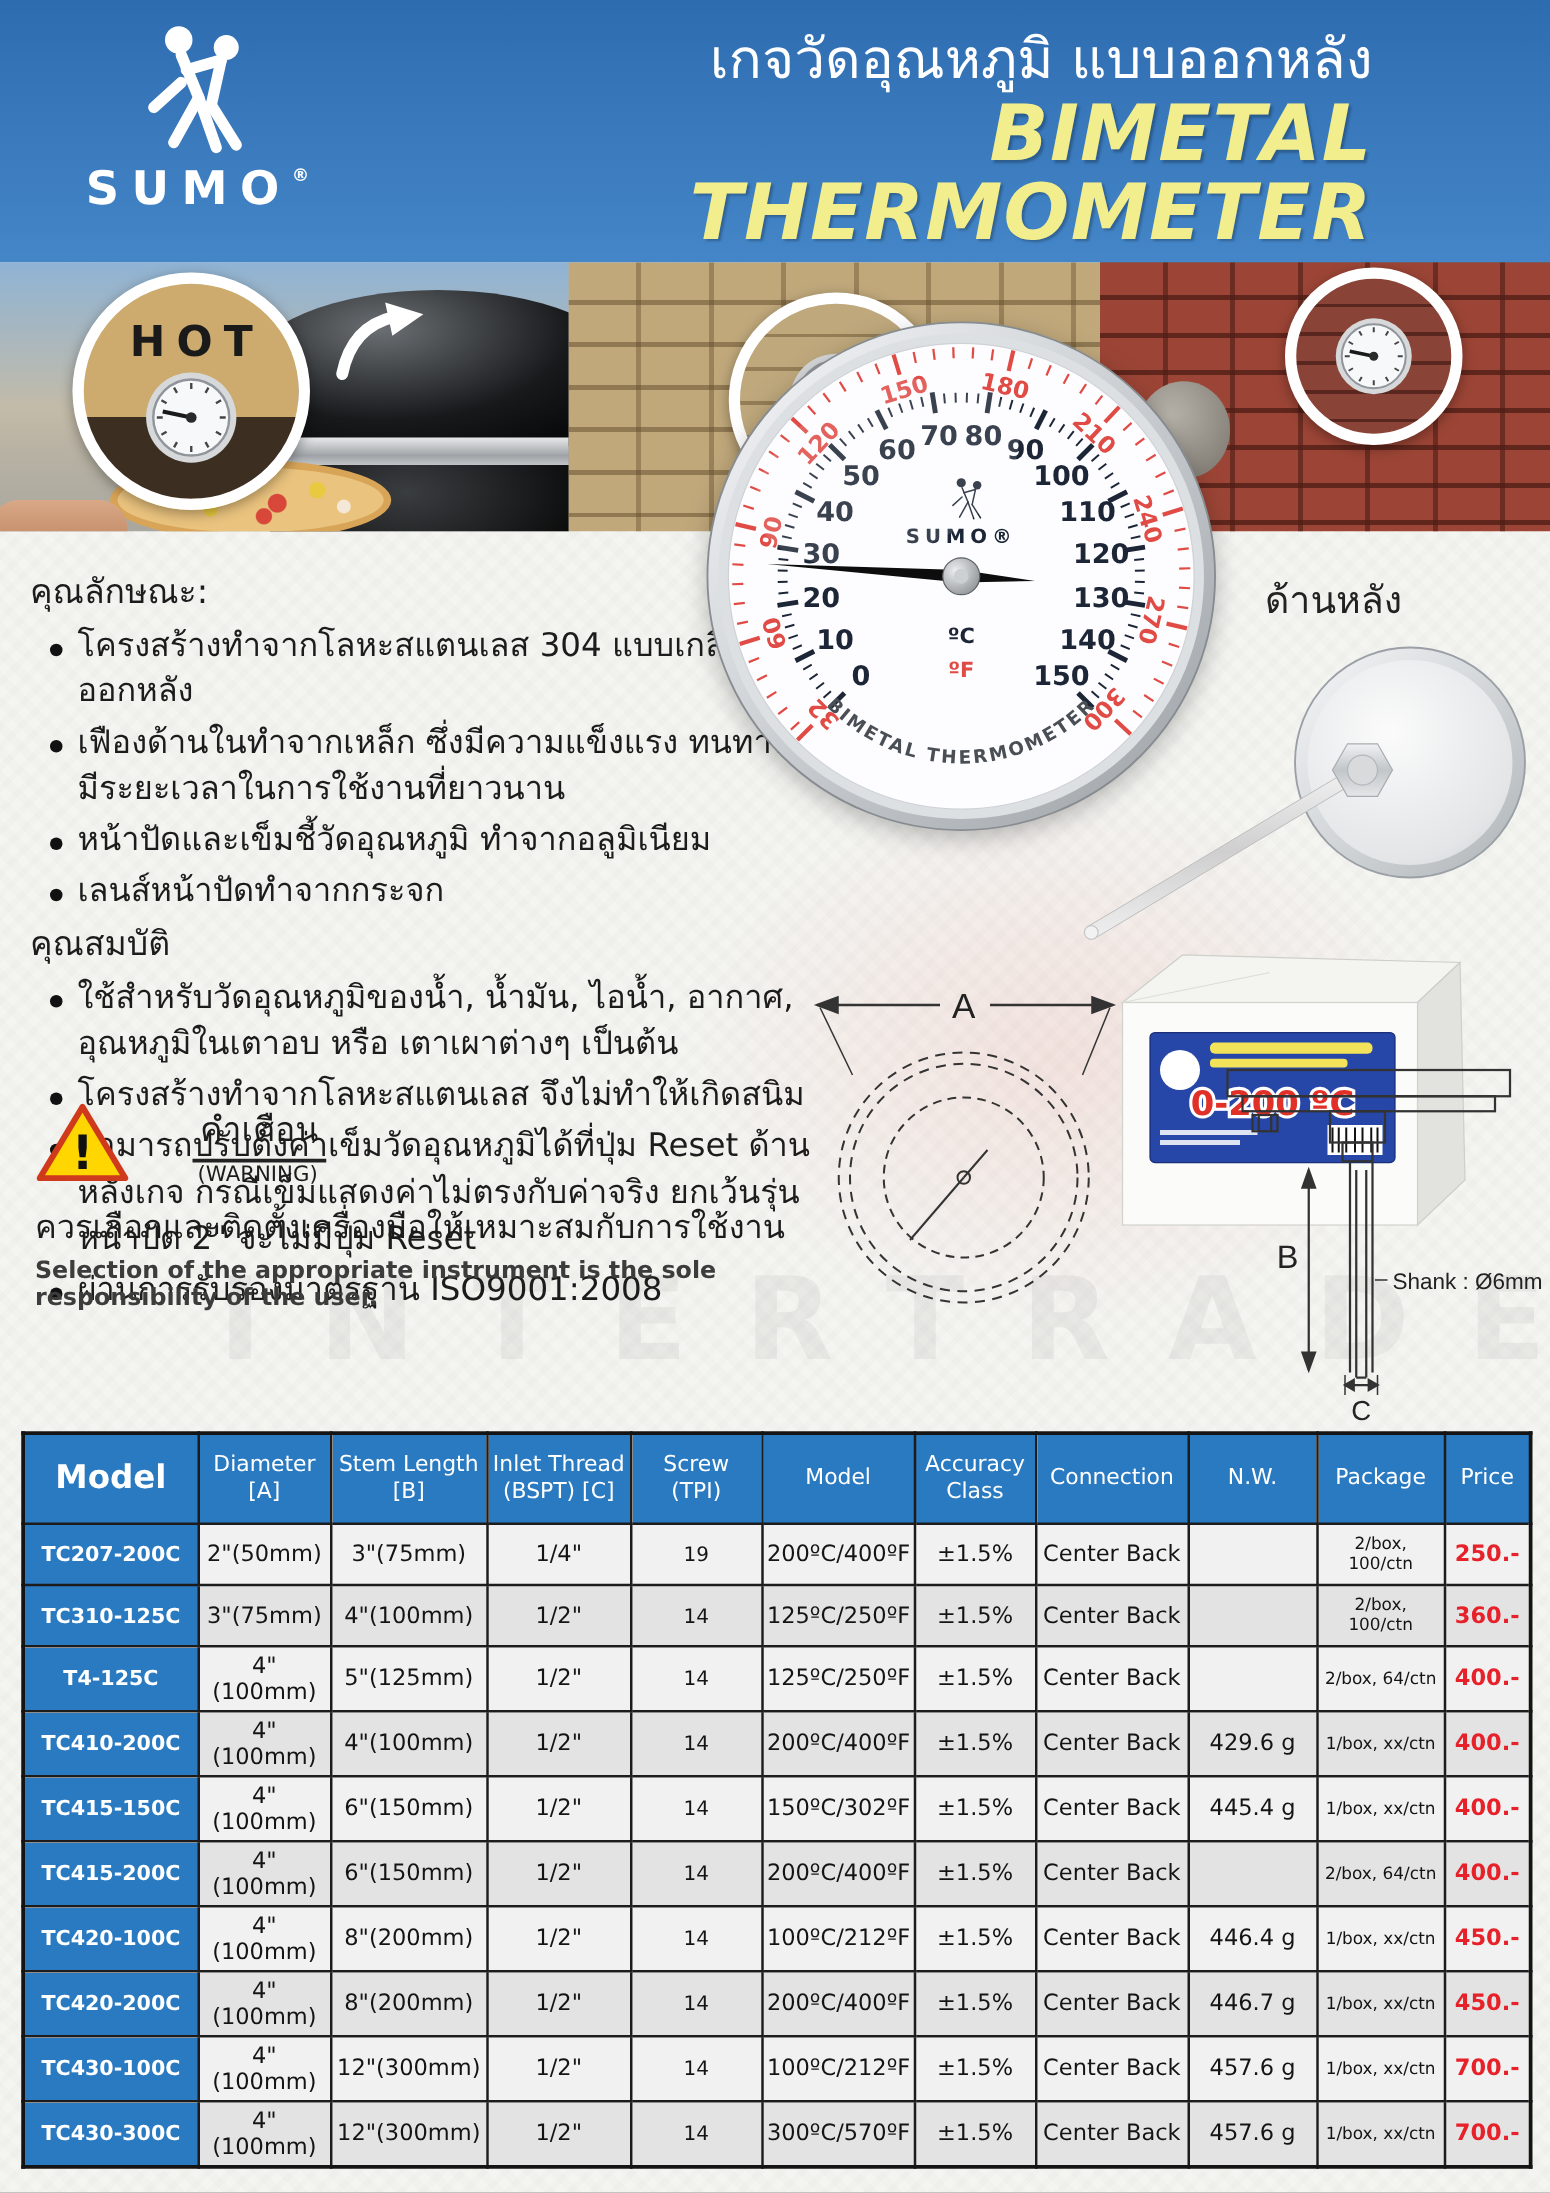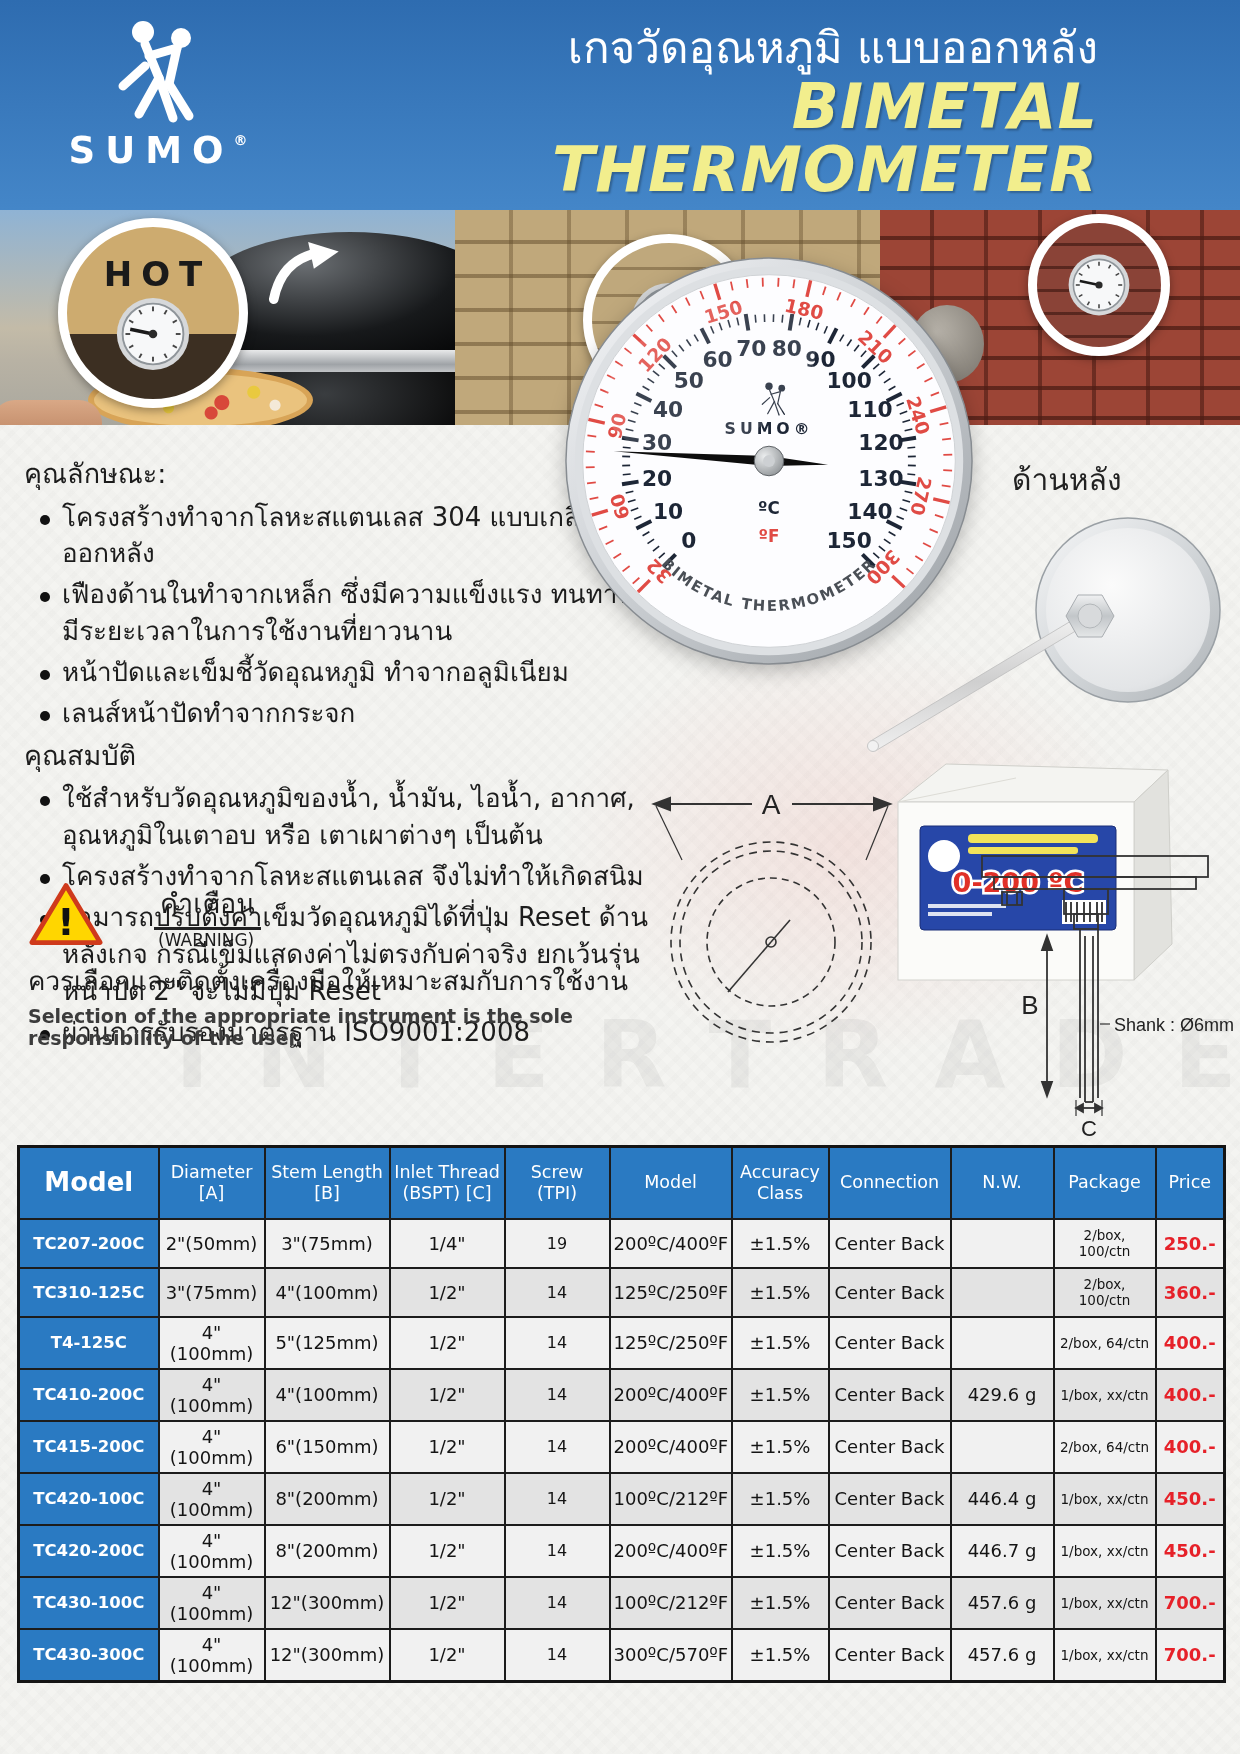--- a/index.html
+++ b/index.html
@@ -652,20 +652,33 @@
             <td>1/2"</td>
             <td class="screw-cell">14</td>
             <td>200ºC/400ºF</td>
             <td>±1.5%</td>
             <td>Center Back</td>
             <td>429.6 g</td>
             <td class="pkg-cell">1/box, xx/ctn</td>
             <td class="price-cell">400.-</td>
           </tr>
           <tr>
+            <td class="model-cell">TC415-150C</td>
+            <td>4"(100mm)</td>
+            <td>6"(150mm)</td>
+            <td>1/2"</td>
+            <td class="screw-cell">14</td>
+            <td>150ºC/302ºF</td>
+            <td>±1.5%</td>
+            <td>Center Back</td>
+            <td>445.4 g</td>
+            <td class="pkg-cell">1/box, xx/ctn</td>
+            <td class="price-cell">400.-</td>
+          </tr>
+          <tr>
             <td class="model-cell">TC415-200C</td>
             <td>4"(100mm)</td>
             <td>6"(150mm)</td>
             <td>1/2"</td>
             <td class="screw-cell">14</td>
             <td>200ºC/400ºF</td>
             <td>±1.5%</td>
             <td>Center Back</td>
             <td></td>
             <td class="pkg-cell">2/box, 64/ctn</td>

